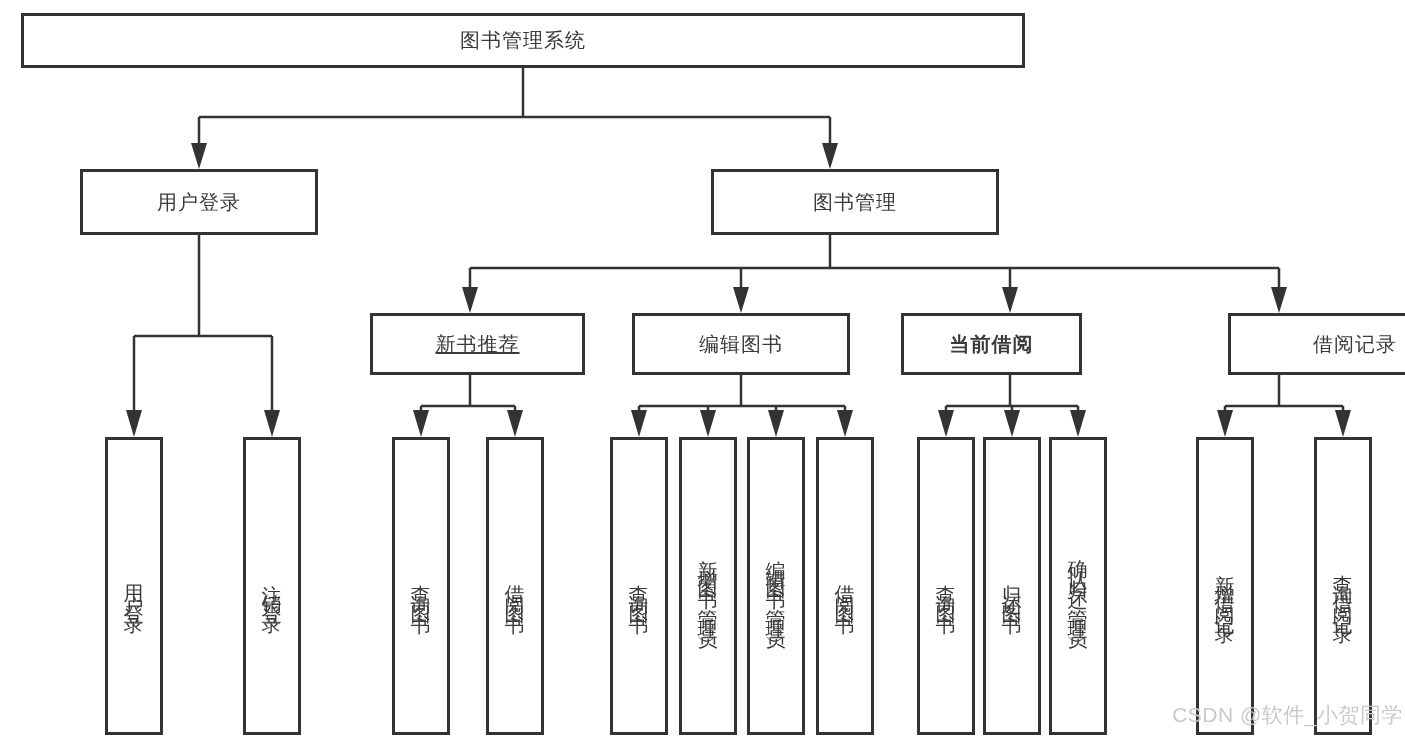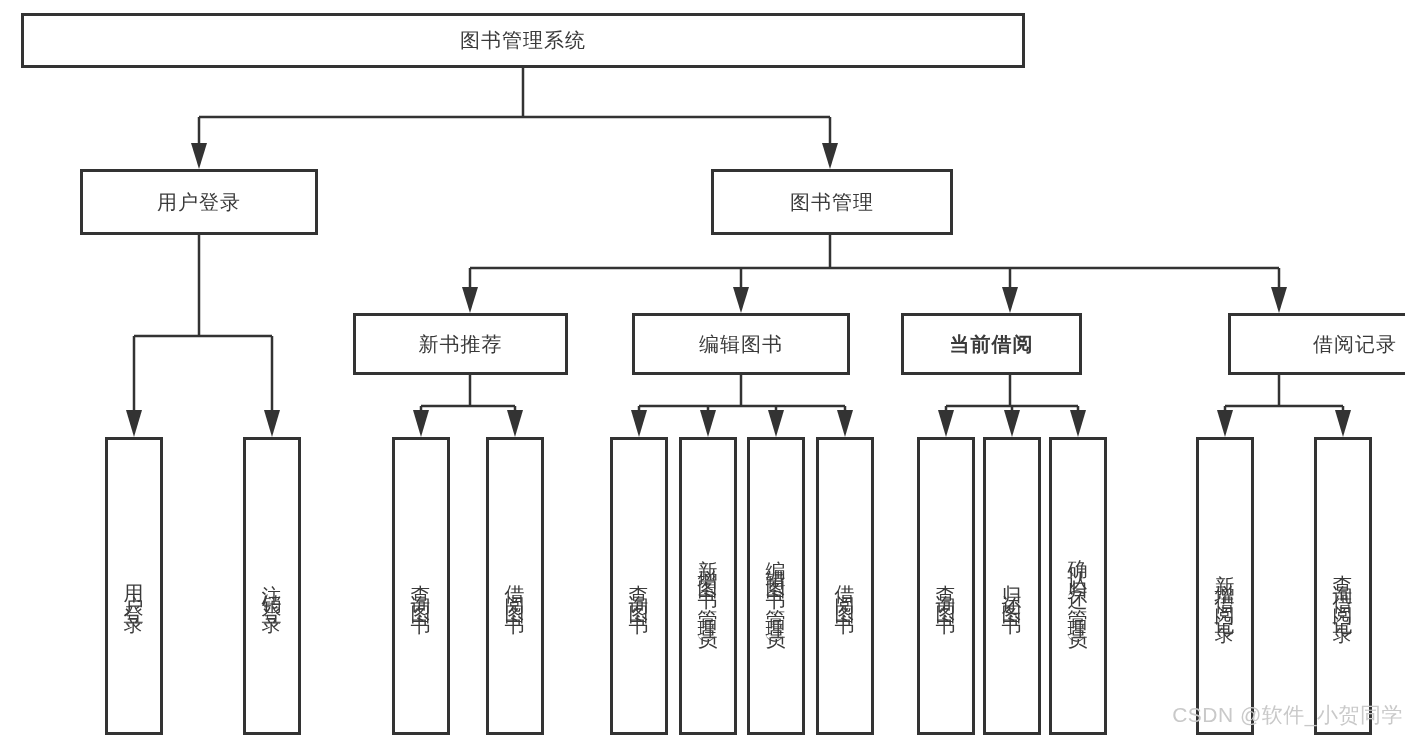--- a/index.html
+++ b/index.html
@@ -116,23 +116,23 @@
       <polygon points="1004,410 1020,410 1012,437"></polygon>
       <polygon points="1070,410 1086,410 1078,437"></polygon>
       <polygon points="1217,410 1233,410 1225,437"></polygon>
       <polygon points="1335,410 1351,410 1343,437"></polygon>
     </g>
   </svg>
 
   <div class="box hbox" style="left:21px; top:13px; width:1004px; height:55px;">图书管理系统</div>
 
   <div class="box hbox" style="left:80px; top:169px; width:238px; height:66px;">用户登录</div>
-  <div class="box hbox" style="left:711px; top:169px; width:242px; height:66px;">图书管理</div>
+  <div class="box hbox" style="left:711px; top:169px; width:288px; height:66px;">图书管理</div>
 
-  <div class="box hbox" style="left:353px; top:313px; width:215px; height:62px;">新书推荐</div>
+  <div class="box hbox" style="left:370px; top:313px; width:215px; height:62px;text-decoration:underline;">新书推荐</div>
   <div class="box hbox" style="left:632px; top:313px; width:218px; height:62px;">编辑图书</div>
   <div class="box hbox" style="left:901px; top:313px; width:181px; height:62px;font-weight:bold;">当前借阅</div>
   <div class="box hbox" style="left:1228px; top:313px; width:254px; height:62px;">借阅记录</div>
 
   <div class="box vbox" style="left:105px; top:437px; width:58px; height:298px;">用户登录</div>
   <div class="box vbox" style="left:243px; top:437px; width:58px; height:298px;">注销登录</div>
 
   <div class="box vbox" style="left:392px; top:437px; width:58px; height:298px;">查询图书</div>
   <div class="box vbox" style="left:486px; top:437px; width:58px; height:298px;">借阅图书</div>
 

